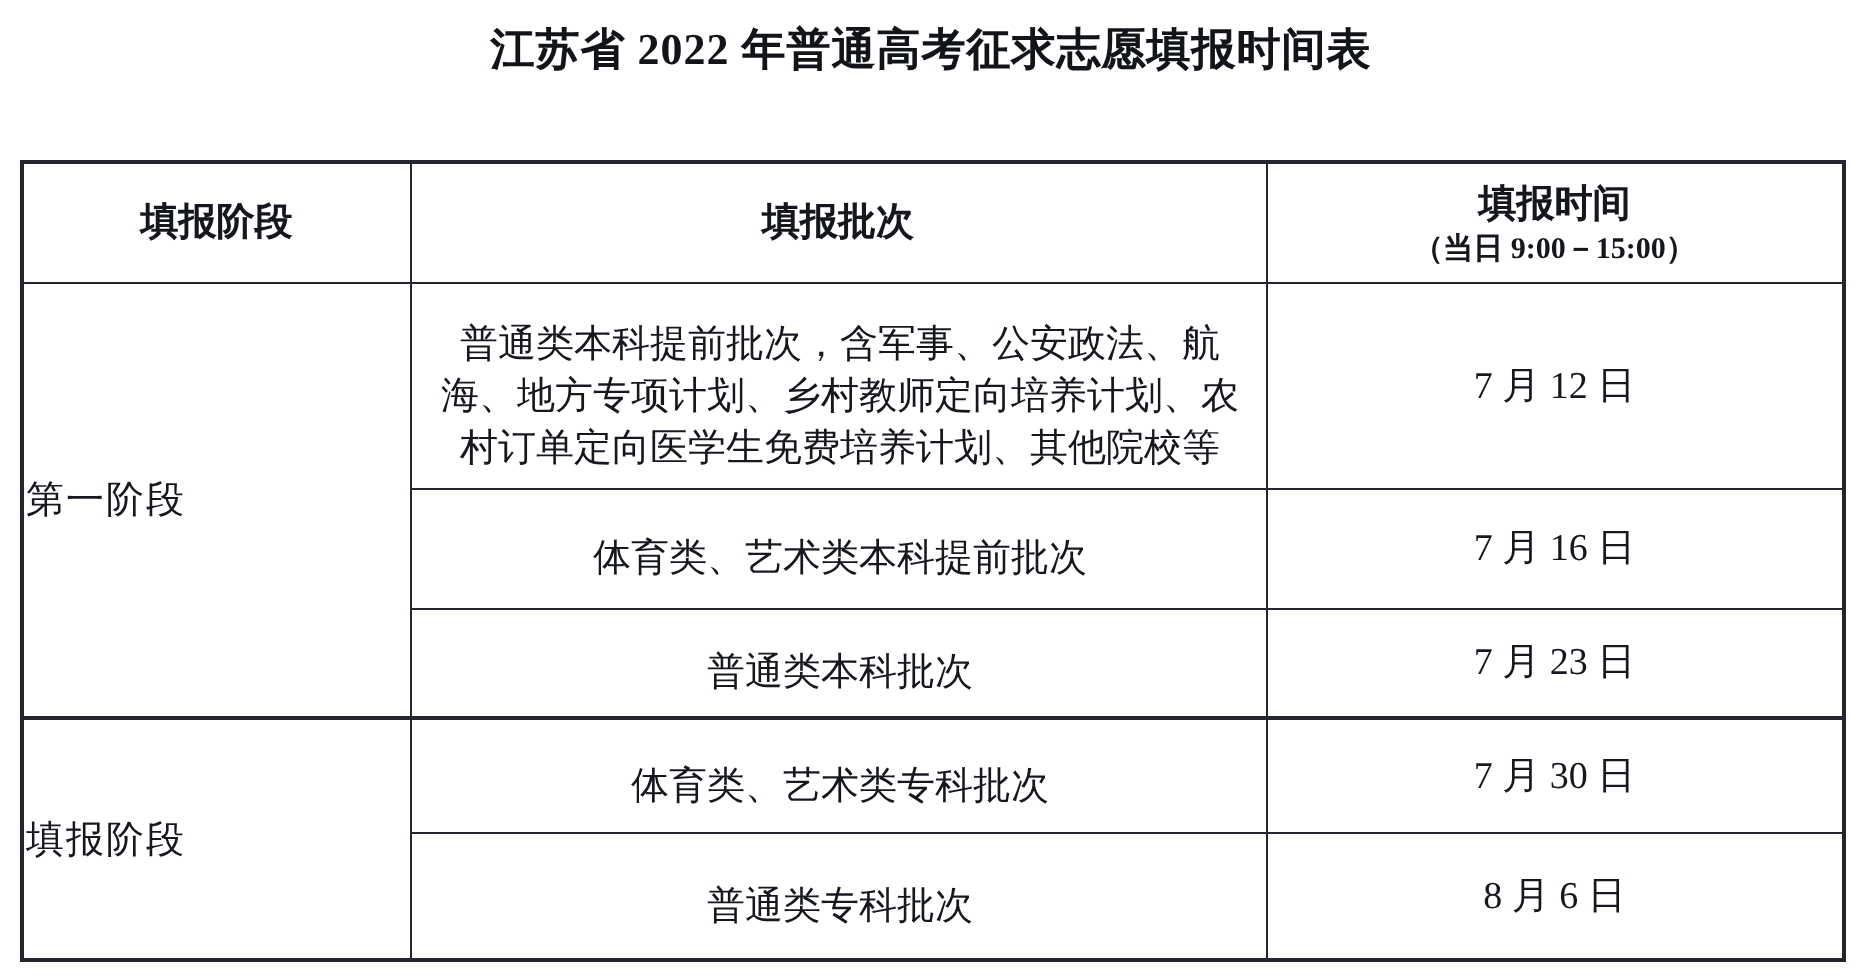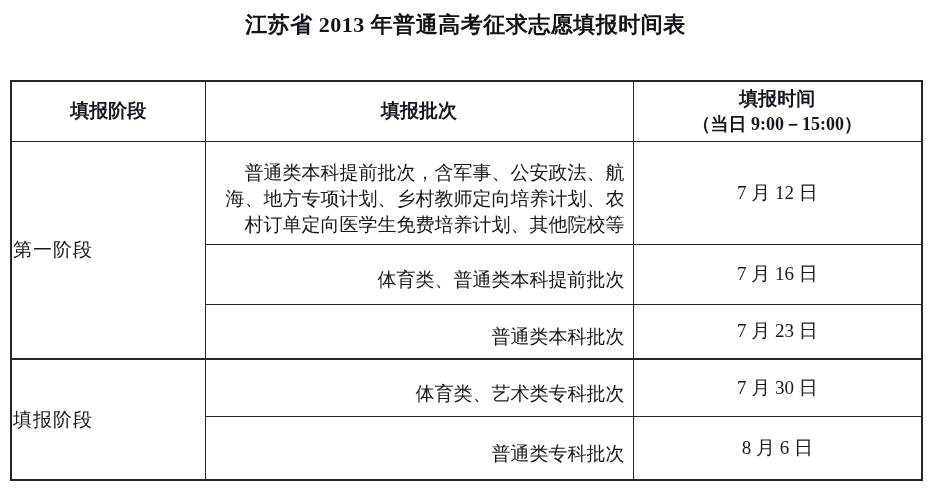--- a/index.html
+++ b/index.html
@@ -51,29 +51,29 @@
   col.col-time  { width: 289px; }
 
   thead th {
     height: 60px;
     font-weight: bold;
     text-align: center;
     border-bottom-width: 2px;
     font-size: 19px;
     color: #14171e;
   }
-  thead .time-head-line2 { font-size: 18px; }
+  thead .time-head-line2 { font-size: 15px; }
 
   td.stage-cell {
     text-align: left;
     font-size: 19px;
     letter-spacing: 1px;
   }
   td.batch-cell {
-    text-align: right;
+    text-align: center;
     padding: 18px 8px 6px 10px;
     line-height: 26px;
     font-size: 19px;
   }
   td.time-cell {
     text-align: center;
     font-size: 19px;
   }
   tr.r1 td { height: 103px; }
   tr.r2 td { height: 60px; }
@@ -82,21 +82,21 @@
   tr.r5 td { height: 64px; }
 
   
   tr.stage-boundary td { border-top-width: 2px; }
 </style>
 </head>
 <body>
 
 <div class="page">
 
-  <h1 class="doc-title">江苏省 2013 年普通高考征求志愿填报时间表</h1>
+  <h1 class="doc-title">江苏省 2022 年普通高考征求志愿填报时间表</h1>
 
   <table class="schedule">
     <colgroup>
       <col class="col-stage">
       <col class="col-batch">
       <col class="col-time">
     </colgroup>
     <thead>
       <tr>
         <th>填报阶段</th>
@@ -107,21 +107,21 @@
         </th>
       </tr>
     </thead>
     <tbody>
       <tr class="r1">
         <td class="stage-cell" rowspan="3">第一阶段</td>
         <td class="batch-cell">普通类本科提前批次，含军事、公安政法、航海、地方专项计划、乡村教师定向培养计划、农村订单定向医学生免费培养计划、其他院校等</td>
         <td class="time-cell">7 月 12 日</td>
       </tr>
       <tr class="r2">
-        <td class="batch-cell">体育类、普通类本科提前批次</td>
+        <td class="batch-cell">体育类、艺术类本科提前批次</td>
         <td class="time-cell">7 月 16 日</td>
       </tr>
       <tr class="r3">
         <td class="batch-cell">普通类本科批次</td>
         <td class="time-cell">7 月 23 日</td>
       </tr>
       <tr class="r4 stage-boundary">
         <td class="stage-cell" rowspan="2">填报阶段</td>
         <td class="batch-cell">体育类、艺术类专科批次</td>
         <td class="time-cell">7 月 30 日</td>

